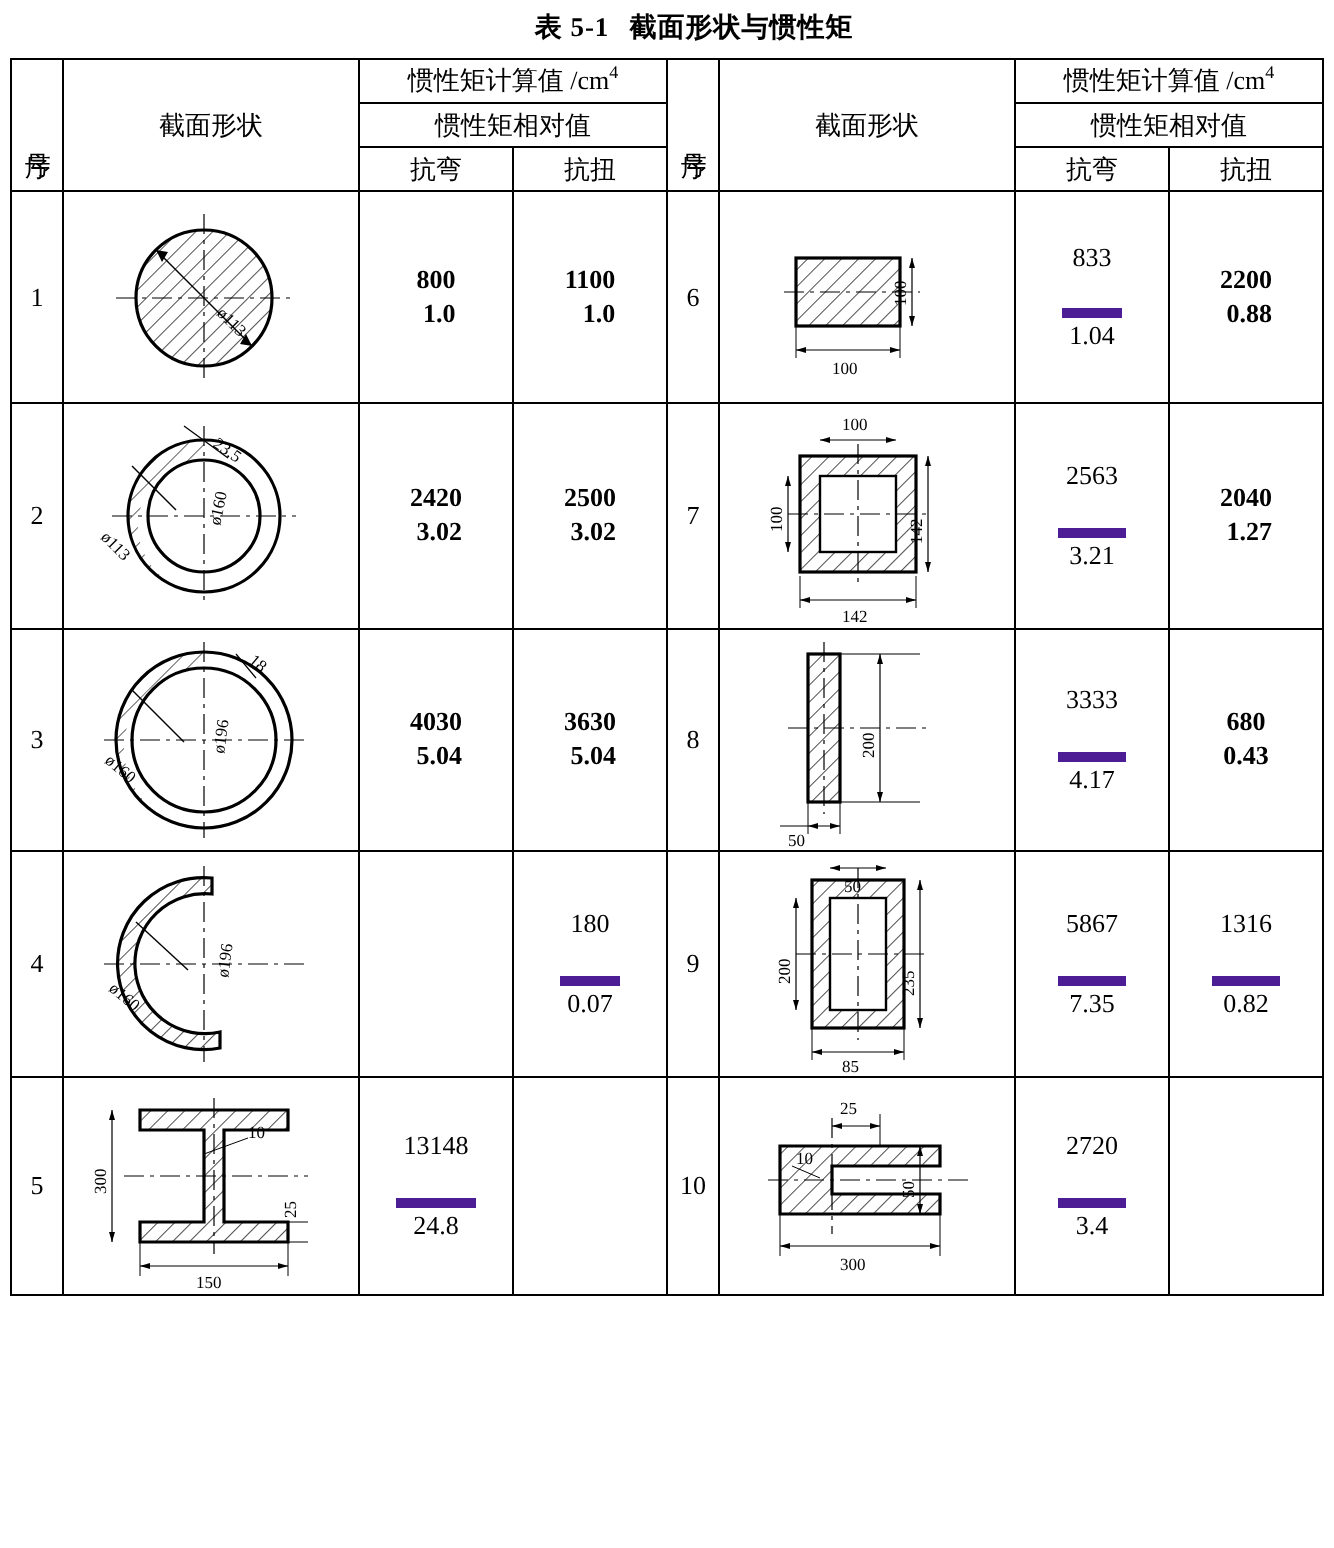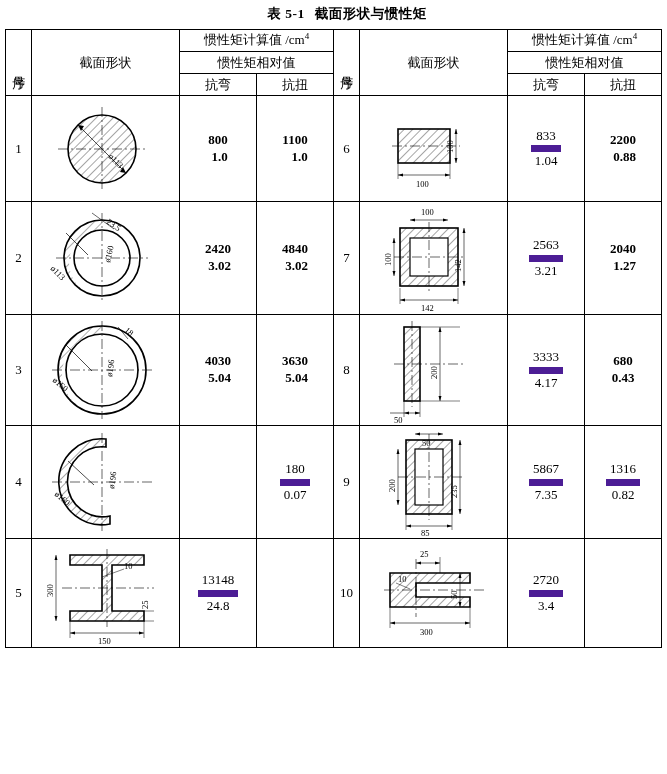--- a/index.html
+++ b/index.html
@@ -9,21 +9,21 @@
   .caption .num{margin-right:10px;}
   table.main{border-collapse:collapse;width:644px;margin:6px auto 0 auto;table-layout:fixed;}
   table.main td,table.main th{border:1px solid #000;padding:0;text-align:center;vertical-align:middle;font-size:13px;font-weight:normal;}
   .hdr{height:22px;}
   .idx-col{width:26px;}
   .shape-col{width:148px;}
   .val-col{width:77px;}
   .vert{writing-mode:vertical-rl;text-orientation:upright;line-height:1.05;letter-spacing:1px;font-size:13px;display:inline-block;}
   .unit sup{font-size:9px;}
   .frac{display:inline-block;line-height:1.25;}
-  .frac .top{display:block;border-bottom:7px solid #4c1d95;padding:0 4px 1px 4px;}
+  .frac .top{display:block;border-bottom:5px solid #4c1d95;padding:0 4px 17px 4px;}
   .frac .bot{display:block;padding:1px 4px 0 4px;}
   .plain{display:inline-block;line-height:1.3;font-weight:bold;}
   .plain .top{display:block;padding:0 4px;}
   .plain .bot{display:block;padding:0 4px;text-align:right;}
   .rowh{height:106px;}
   svg{display:block;margin:0 auto;}
   .lbl{font-size:8.5px;font-family:"Liberation Serif",serif;}
 </style>
 </head>
 <body>
@@ -136,21 +136,21 @@
             <text class="lbl" x="14" y="66" transform="rotate(45 14 66)">ø113</text>
             <text class="lbl" x="74" y="60" transform="rotate(-78 74 60)">ø160</text>
             <line x1="56" y1="10" x2="78" y2="26" stroke="#000" stroke-width="0.6"></line>
             <text class="lbl" x="70" y="20" transform="rotate(35 70 20)">23.5</text>
           </svg>
         </td>
         <td>
           <span class="plain"><span class="top">2420</span><span class="bot">3.02</span></span>
         </td>
         <td>
-          <span class="plain"><span class="top">4840</span><span class="bot">3.02</span></span>
+          <span class="plain"><span class="top">2500</span><span class="bot">3.02</span></span>
         </td>
         <td>7</td>
         <td>
           <svg width="140" height="112" viewBox="0 0 140 112">
             <rect x="36" y="26" width="58" height="58" fill="url(#h1)" stroke="#000" stroke-width="1.6"></rect>
             <rect x="46" y="36" width="38" height="38" fill="#fff" stroke="#000" stroke-width="1.2"></rect>
             <line x1="30" y1="55" x2="100" y2="55" stroke="#000" stroke-width="0.6" stroke-dasharray="10,3,2,3"></line>
             <line x1="65" y1="20" x2="65" y2="90" stroke="#000" stroke-width="0.6" stroke-dasharray="10,3,2,3"></line>
             <line x1="46" y1="18" x2="84" y2="18" stroke="#000" stroke-width="0.6"></line>
             <polygon points="46,18 51,16.5 51,19.5" fill="#000"></polygon>

